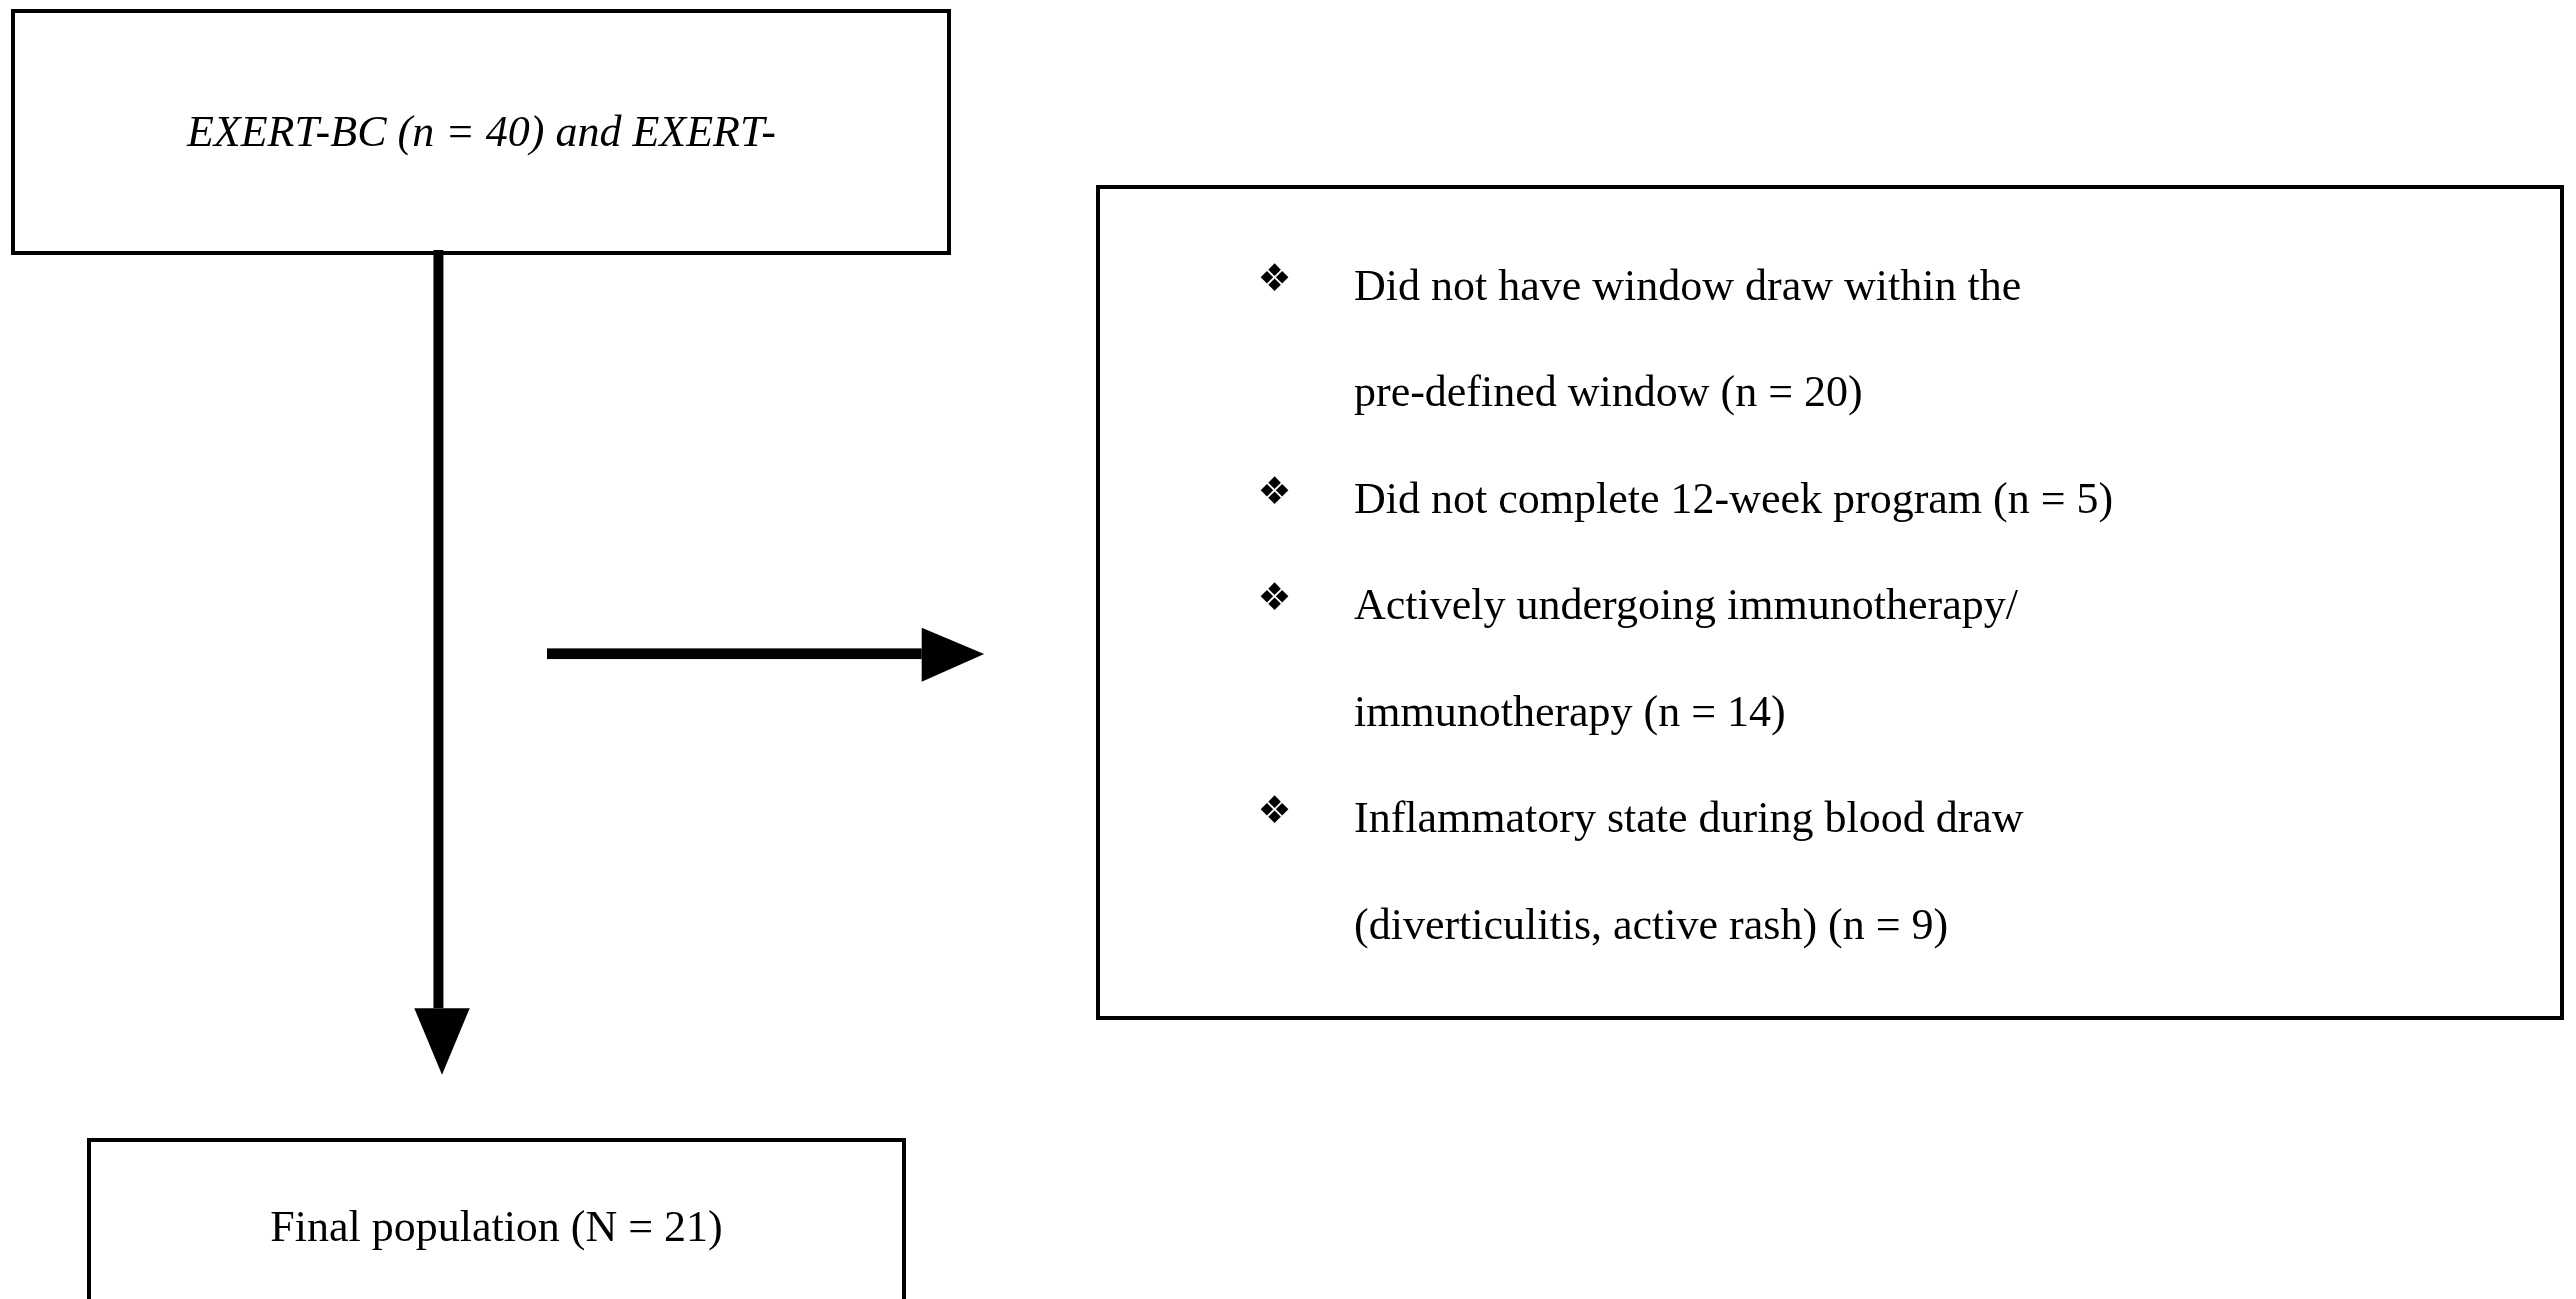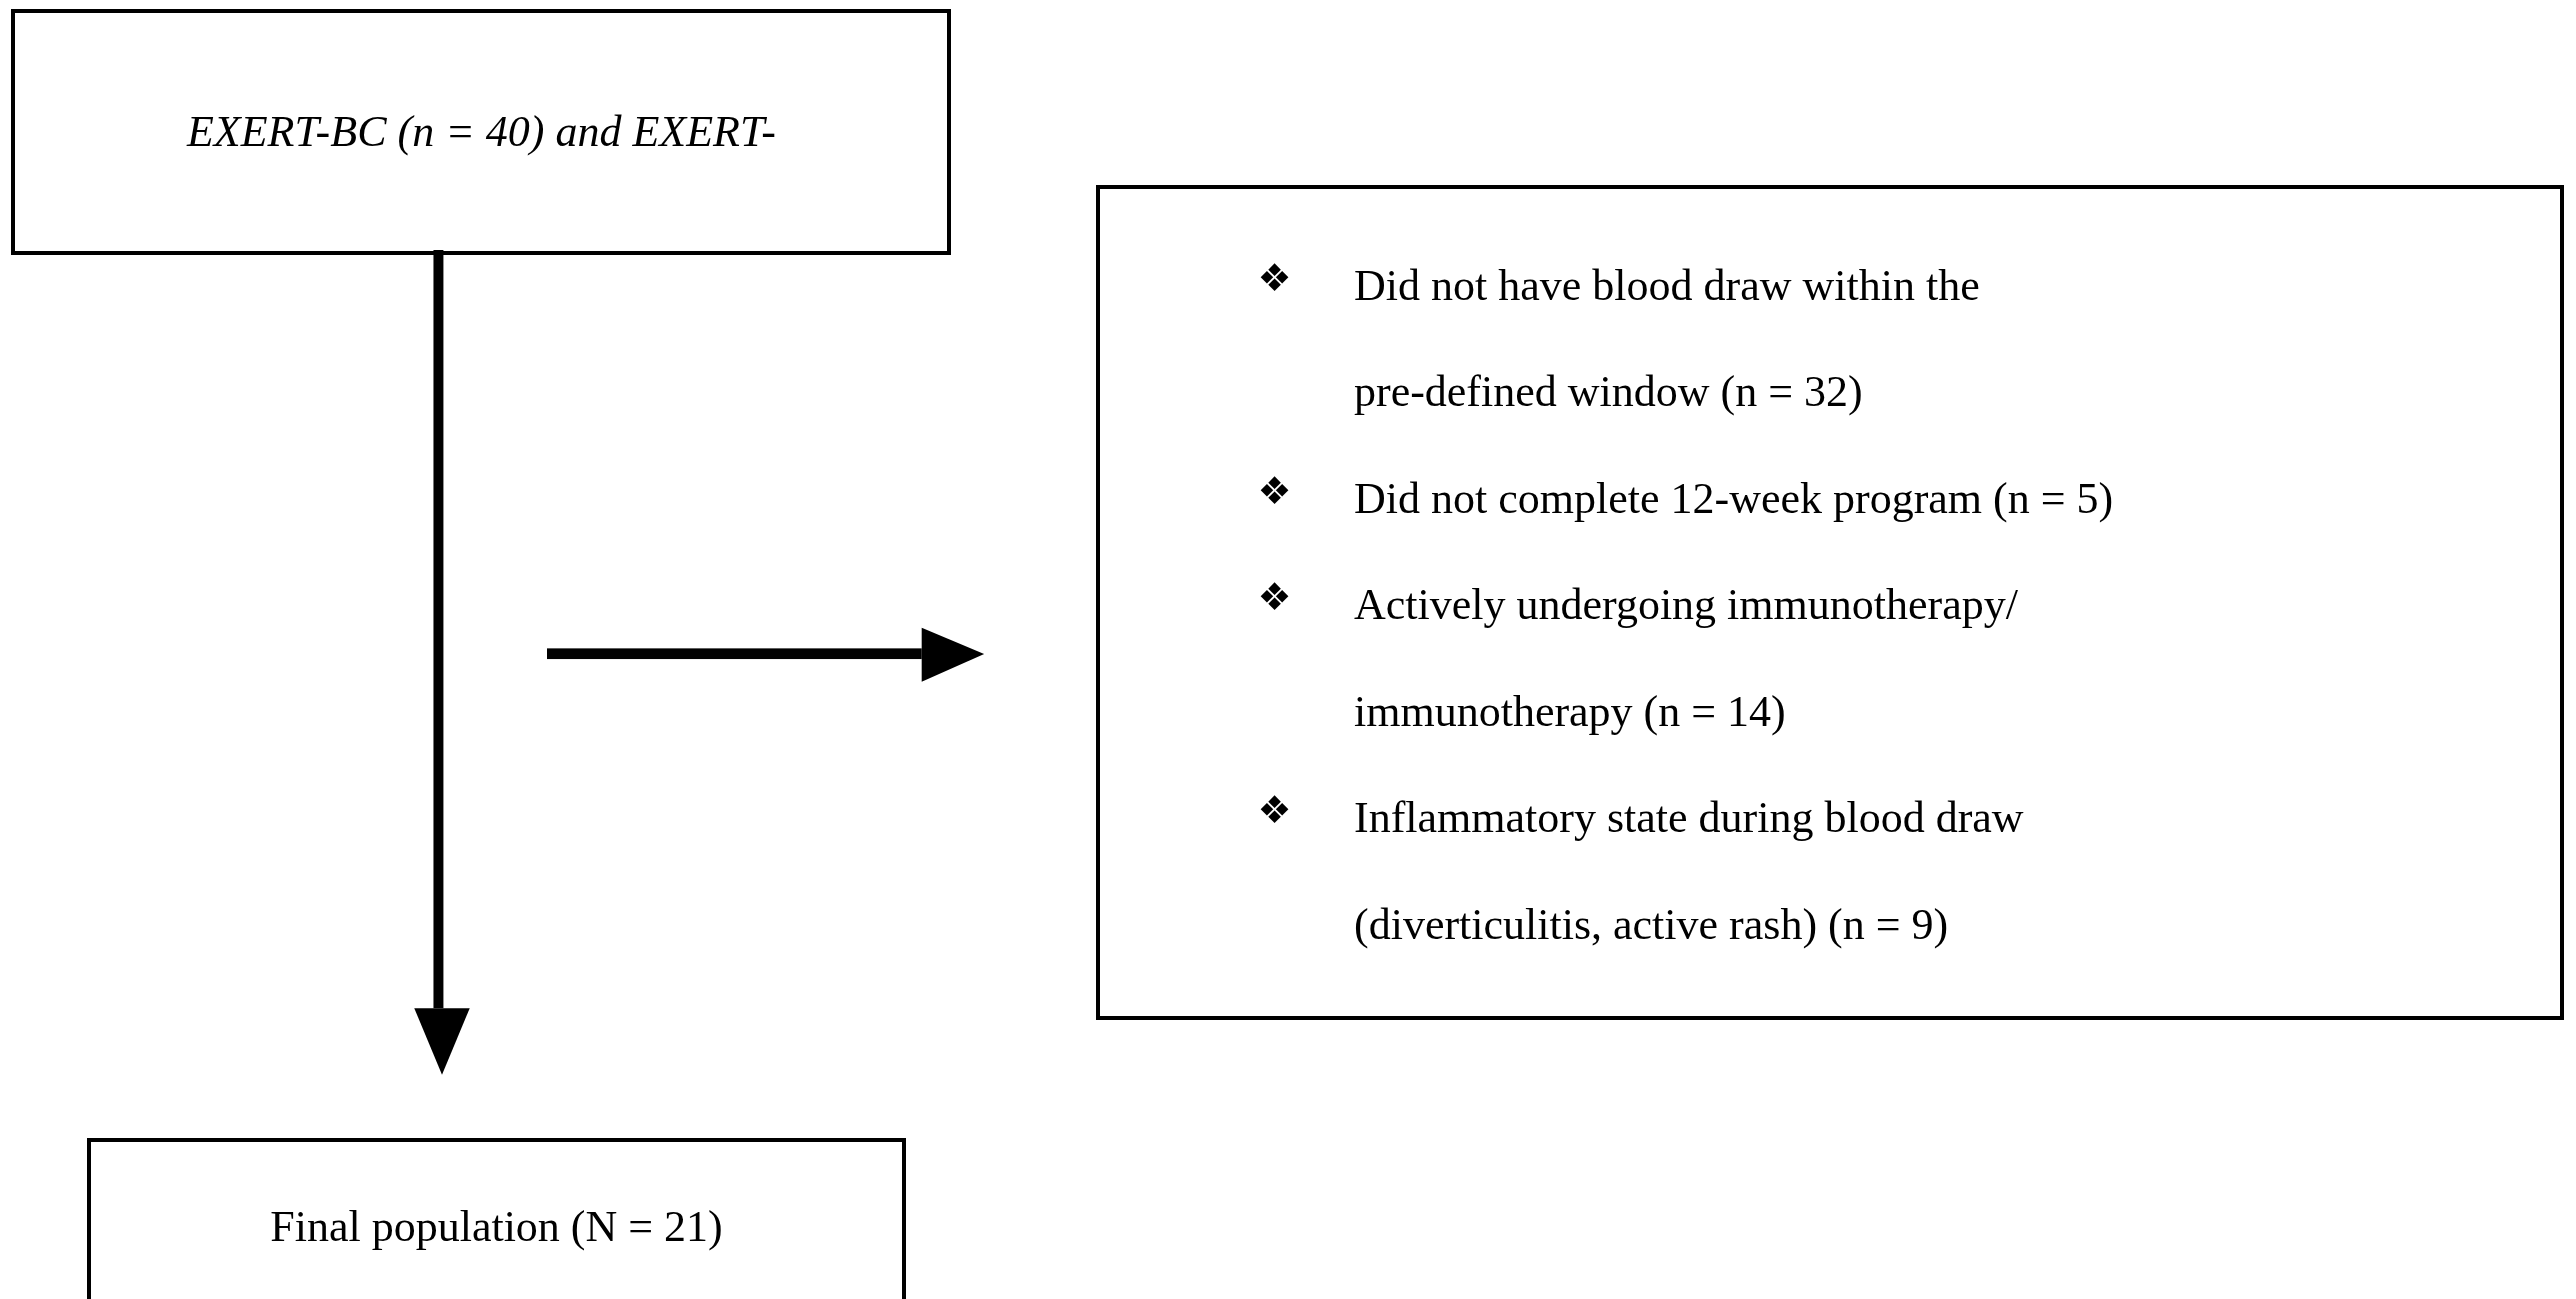--- a/index.html
+++ b/index.html
@@ -136,22 +136,22 @@
   <svg class="arrow" id="arrow-right" viewBox="0 0 620 94" preserveAspectRatio="none" aria-hidden="true">
     <rect class="arrow-shape" x="0" y="37" width="528" height="15"></rect>
     <polygon class="arrow-shape" points="528,8 528,84 616,45"></polygon>
   </svg>
 
   <div class="box" id="box-exclusions">
     <ul id="exclusion-list">
 
       <li class="exclusion-item">
         <span class="exclusion-bullet">❖</span>
-        <span class="exclusion-text">Did not have blood draw within the</span>
-        <span class="exclusion-text">pre-defined window (n = 32)</span>
+        <span class="exclusion-text">Did not have window draw within the</span>
+        <span class="exclusion-text">pre-defined window (n = 20)</span>
       </li>
 
       <li class="exclusion-item">
         <span class="exclusion-bullet">❖</span>
         <span class="exclusion-text">Did not complete 12-week program (n = 5)</span>
       </li>
 
       <li class="exclusion-item">
         <span class="exclusion-bullet">❖</span>
         <span class="exclusion-text">Actively undergoing immunotherapy/</span>

